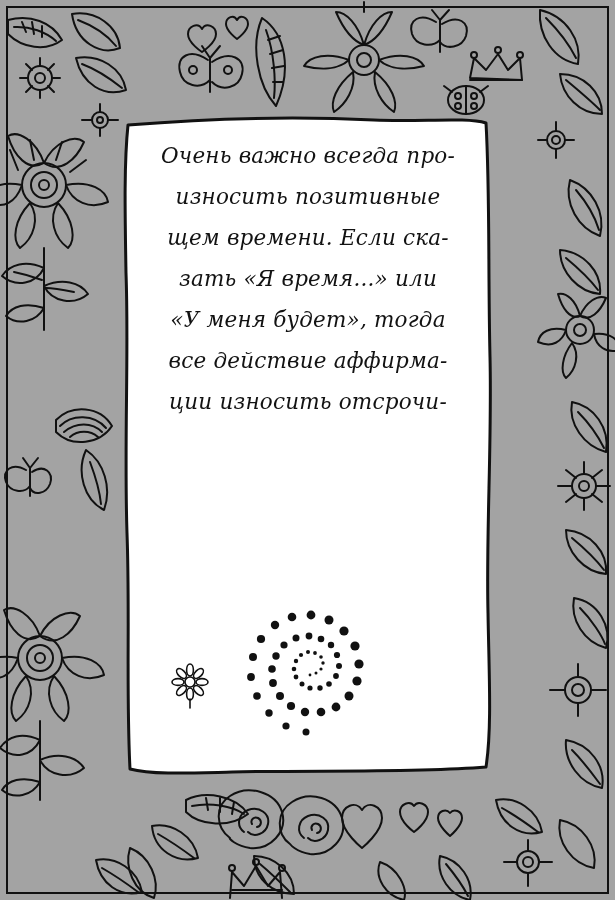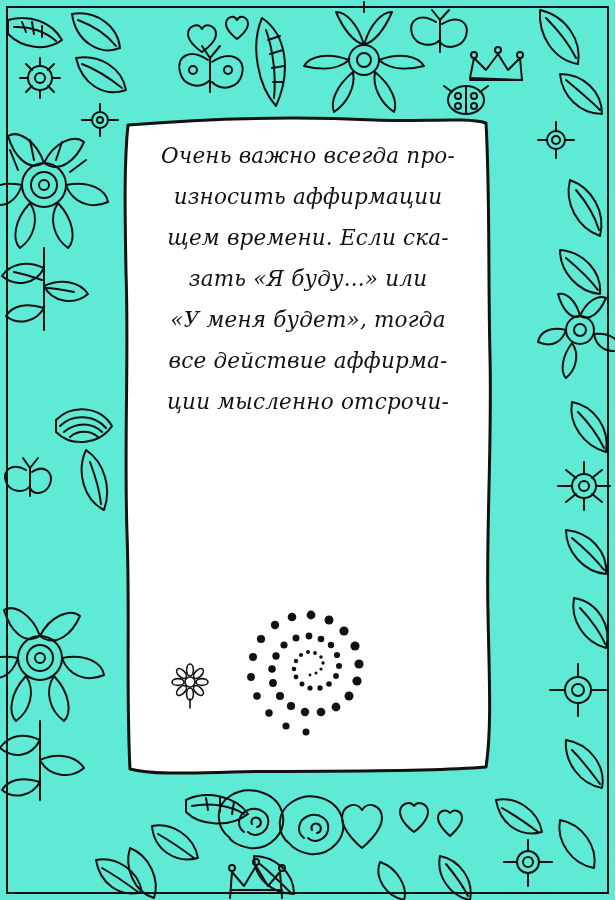--- a/index.html
+++ b/index.html
@@ -8,21 +8,21 @@
     background: #ffffff;
   }
   body {
     font-family: "Liberation Serif", serif;
   }
   .page {
     position: relative;
     width: 615px;
     height: 900px;
     overflow: hidden;
-    background: #5eead4;
+    background: #a3a3a3;
   }
   .page-border {
     position: absolute;
     left: 6px;
     top: 6px;
     width: 603px;
     height: 888px;
     border: 2px solid #111111;
     box-sizing: border-box;
   }
@@ -363,26 +363,26 @@
 
   <div class="card">
     <div class="card-frame">
       <svg width="372" height="664" viewBox="0 0 372 664" fill="#ffffff" stroke="#111111" stroke-width="3" stroke-linejoin="round" stroke-linecap="round">
         <path d="M6 12 C80 6, 170 3, 252 7 C300 9, 344 4, 364 10 C368 80, 366 160, 368 244 C370 330, 364 420, 366 500 C367 560, 370 616, 364 654 C290 660, 190 657, 110 659 C70 660, 30 662, 8 656 C4 580, 8 500, 5 420 C2 330, 7 240, 4 160 C3 100, 2 50, 6 12 Z"></path>
       </svg>
     </div>
 
     <div class="card-text">
       <span class="line">Очень важно всегда про-</span>
-      <span class="line">износить аффирмации</span>
+      <span class="line">износить позитивные</span>
       <span class="line">щем времени. Если ска-</span>
-      <span class="line">зать «Я буду...» или</span>
+      <span class="line">зать «Я время...» или</span>
       <span class="line">«У меня будет», тогда</span>
       <span class="line">все действие аффирма-</span>
-      <span class="line">ции мысленно отсрочи-</span>
+      <span class="line">ции износить отсрочи-</span>
     </div>
 
     <div class="spiral">
       <svg width="200" height="180" viewBox="0 0 200 180" fill="#111111" stroke="none">
         <circle cx="100" cy="92" r="1.4"></circle>
         <circle cx="106" cy="90" r="1.5"></circle>
         <circle cx="111" cy="86" r="1.6"></circle>
         <circle cx="113" cy="80" r="1.7"></circle>
         <circle cx="111" cy="74" r="1.8"></circle>
         <circle cx="105" cy="70" r="1.9"></circle>

